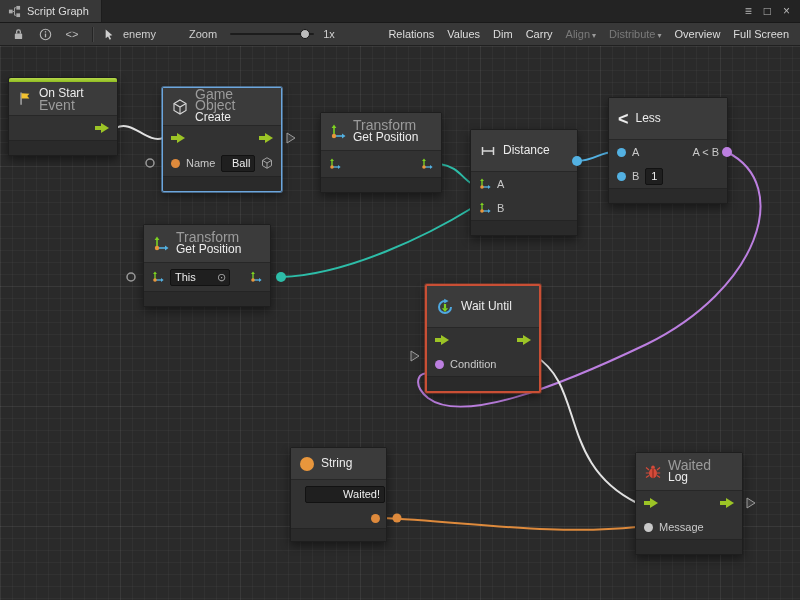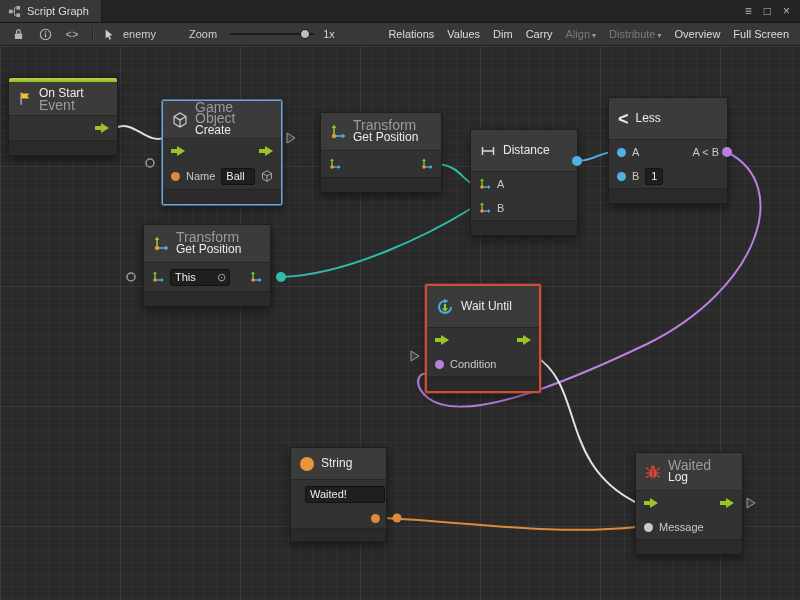--- a/index.html
+++ b/index.html
@@ -49,21 +49,21 @@
   .plabel{color:#c9c9c9;}
   .dot{width:9px;height:9px;border-radius:50%;flex:0 0 auto;}
   .dot-orange{background:#de8a3c;}
   .dot-blue{background:#53b1e2;}
   .dot-purple{background:#bc7fe0;}
   .dot-gray{background:#c8c8c8;}
   .flow{display:inline-block;width:14px;height:10px;position:relative;flex:0 0 auto;}
   .flow::before{content:"";position:absolute;left:0;top:3px;width:6px;height:4px;background:#9cc426;}
   .flow::after{content:"";position:absolute;left:6px;top:0;border-top:5px solid transparent;border-bottom:5px solid transparent;border-left:8px solid #9cc426;}
   .field{background:#1f1f1f;border:1px solid #121212;border-radius:2px;color:#ededed;font-size:11px;height:17px;
-         box-sizing:border-box;padding:0 4px;font-family:"Liberation Sans",sans-serif;}
+         box-sizing:border-box;padding:0 4px;font-family:"Liberation Sans",sans-serif;text-align:right;}
   .field-wrap{display:flex;align-items:center;background:#1f1f1f;border:1px solid #121212;border-radius:2px;height:17px;box-sizing:border-box;padding:0 3px;gap:3px;}
   .field-wrap input{background:transparent;border:none;color:#ededed;font-size:11px;padding:0 1px;width:40px;font-family:"Liberation Sans",sans-serif;}
   .picker{color:#a8a8a8;font-size:11px;line-height:1;}
   .lt-glyph{font-size:18px;font-weight:bold;color:#ececec;line-height:18px;}
   .circle-icon{width:14px;height:14px;border-radius:50%;background:#e8963c;flex:0 0 auto;}
 </style>
 </head>
 <body>
 
 <div class="window">
@@ -150,21 +150,21 @@
           <div class="title-sub">Event</div>
         </div>
       </div>
       <div class="port-row" style="height:24px">
         <span class="spacer"></span>
         <span class="flow"></span>
       </div>
       <div class="node-footer" style="height:14px"></div>
     </div>
 
-    <div class="node selected" style="left:162px;top:54px;width:120px;">
+    <div class="node selected" style="left:162px;top:41px;width:120px;">
       <div class="node-header" style="height:38px">
         <span style="display:flex">
           <svg width="16" height="16" viewBox="0 0 16 16" fill="none" stroke="#d8d8d8" stroke-width="1.1">
               <path d="M8 1 L14 4.5 V11.5 L8 15 L2 11.5 V4.5 Z"></path>
               <path d="M2 4.5 L8 8 L14 4.5 M8 8 V15"></path>
             </svg>
         </span>
         <div class="titles">
           <div class="title-sub">Game Object</div>
           <div class="title-main">Create</div>

